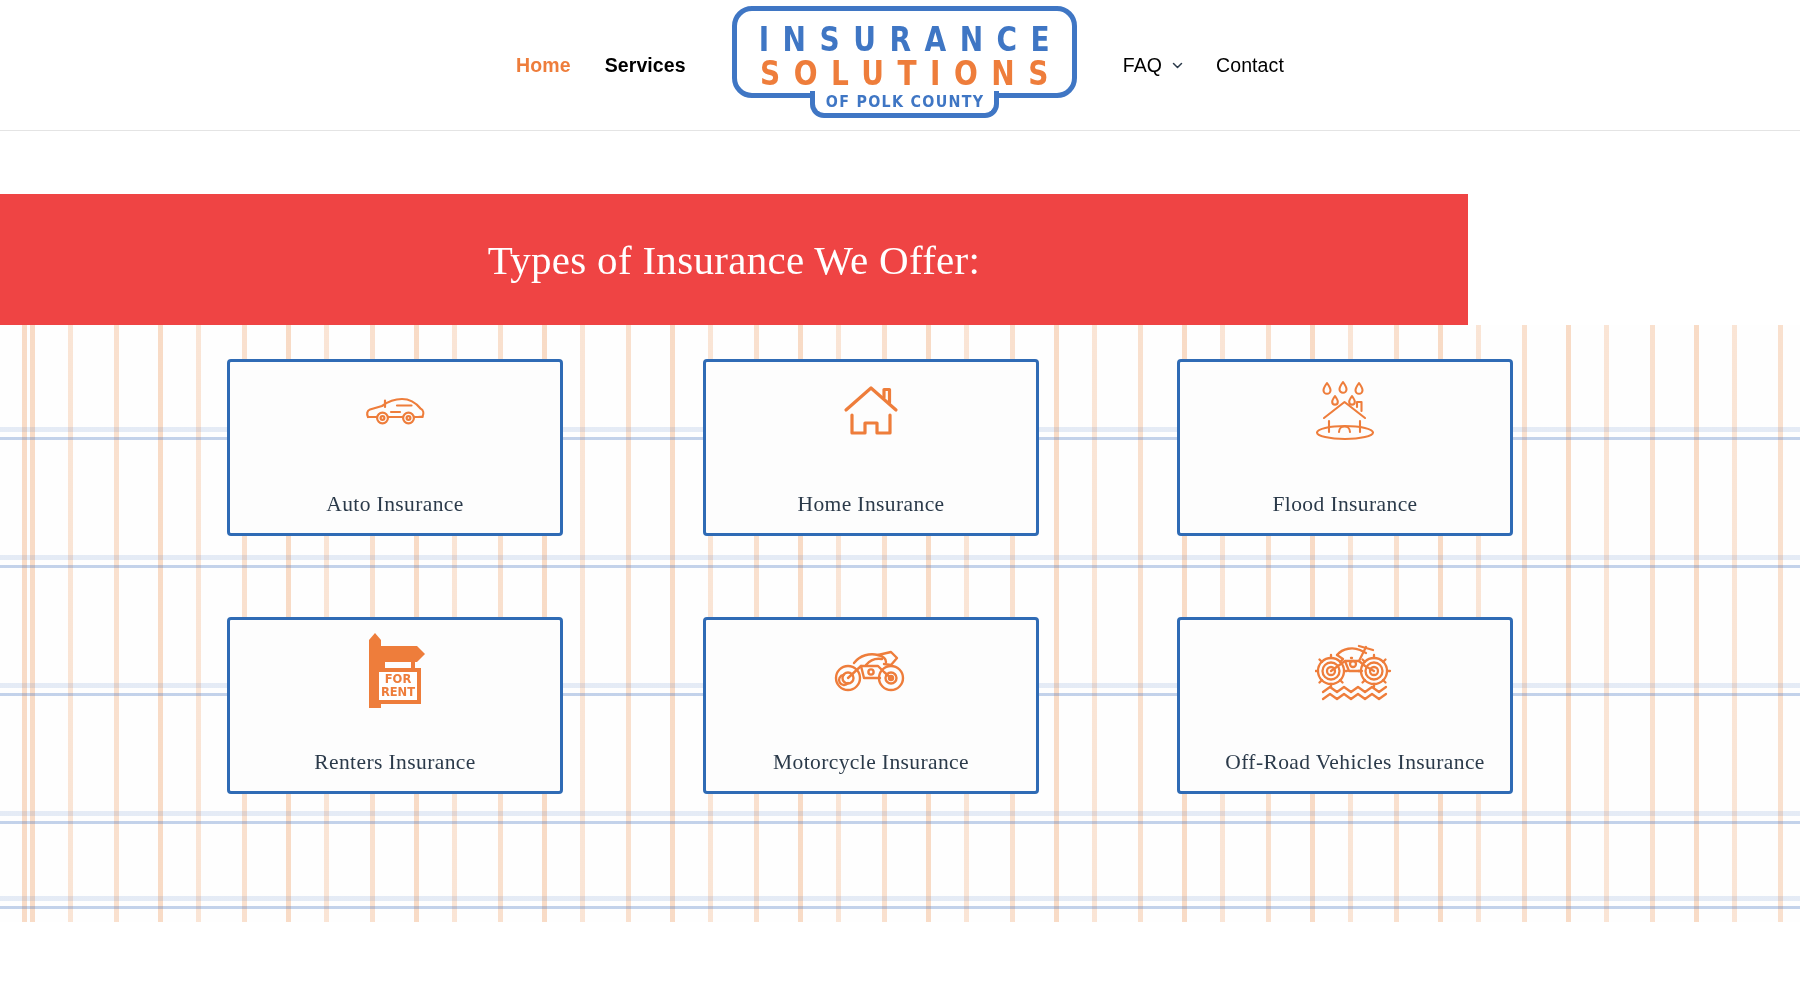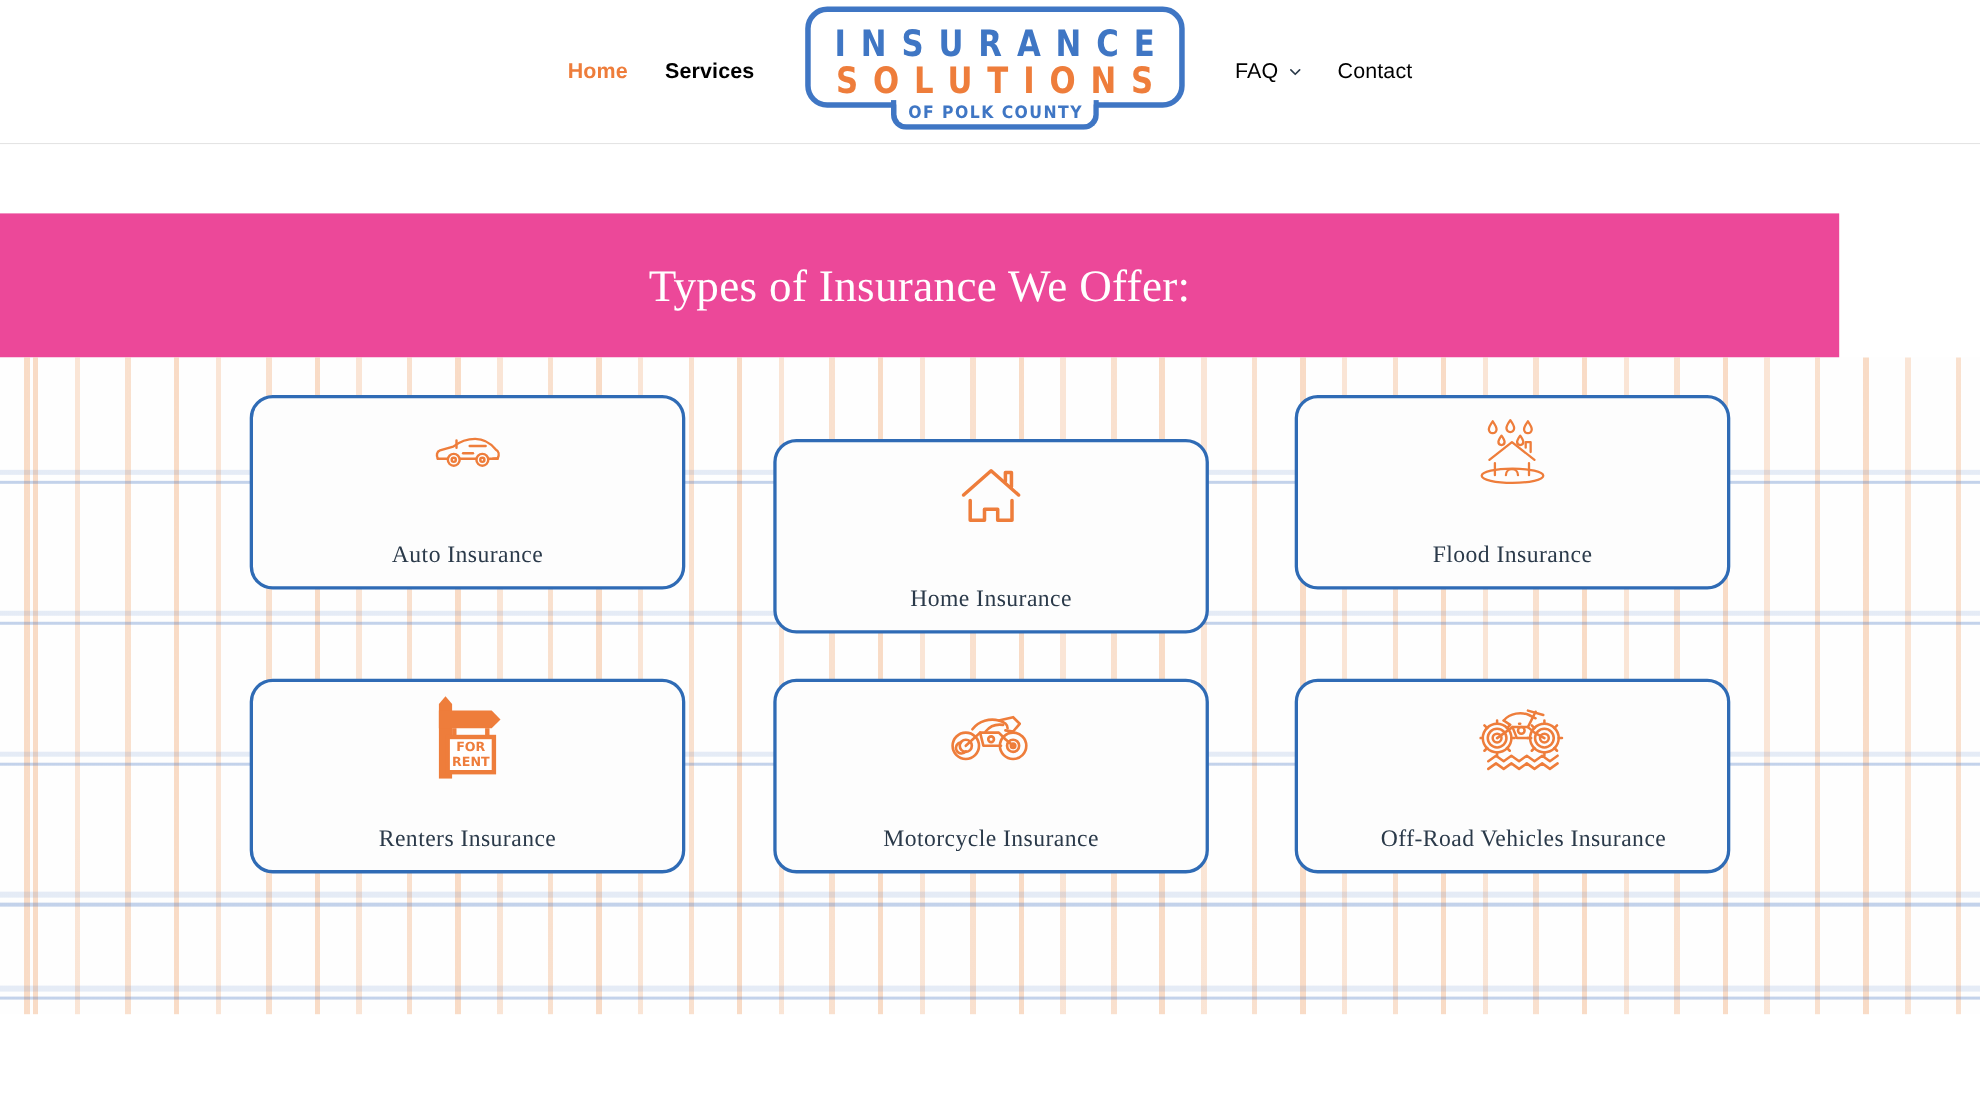--- a/index.html
+++ b/index.html
@@ -105,22 +105,22 @@
     font-size:15.5px;
     letter-spacing:1.4px;
     text-indent:1.4px;
     color:#3f76c4;
     transform:scaleX(.92);
   }
 
   
   .banner{
     position:absolute; left:0; top:194px;
-    width:1672px; height:131px;
-    background:#ec4899;
+    width:1468px; height:131px;
+    background:#ef4444;
     display:flex; align-items:center; justify-content:center;
   }
   .banner h1{
     font-family:"Liberation Serif", serif;
     font-weight:400;
     font-size:41px;
     color:#ffffff;
     letter-spacing:.3px;
   }
 
@@ -150,31 +150,31 @@
     background-position:0 -26px, 30px 0, 30px 0;
   }
 
   
   .cards{
     position:absolute; left:0; top:325px;
     width:1800px; height:597px;
   }
   .card{
     position:absolute;
-    width:396px; height:177px;
+    width:336px; height:177px;
     background:#fdfdfd;
     border:3px solid #2f6bb5;
-    border-radius:21px;
+    border-radius:4px;
     display:flex; flex-direction:column;
     align-items:center; justify-content:center;
     cursor:pointer;
     gap:36px;
   }
   .card.c1{ left:227px; top:34px; }
-  .card.c2{ left:703px; top:34px;margin-top:40px; }
+  .card.c2{ left:703px; top:34px; }
   .card.c3{ left:1177px; top:34px; }
   .card.c4{ left:227px; top:292px; }
   .card.c5{ left:703px; top:292px; }
   .card.c6{ left:1177px; top:292px;padding-left:20px; }
 
   .card-icon{
     height:66px;
     display:flex; align-items:center; justify-content:center;
     margin-bottom:12px;
   }

